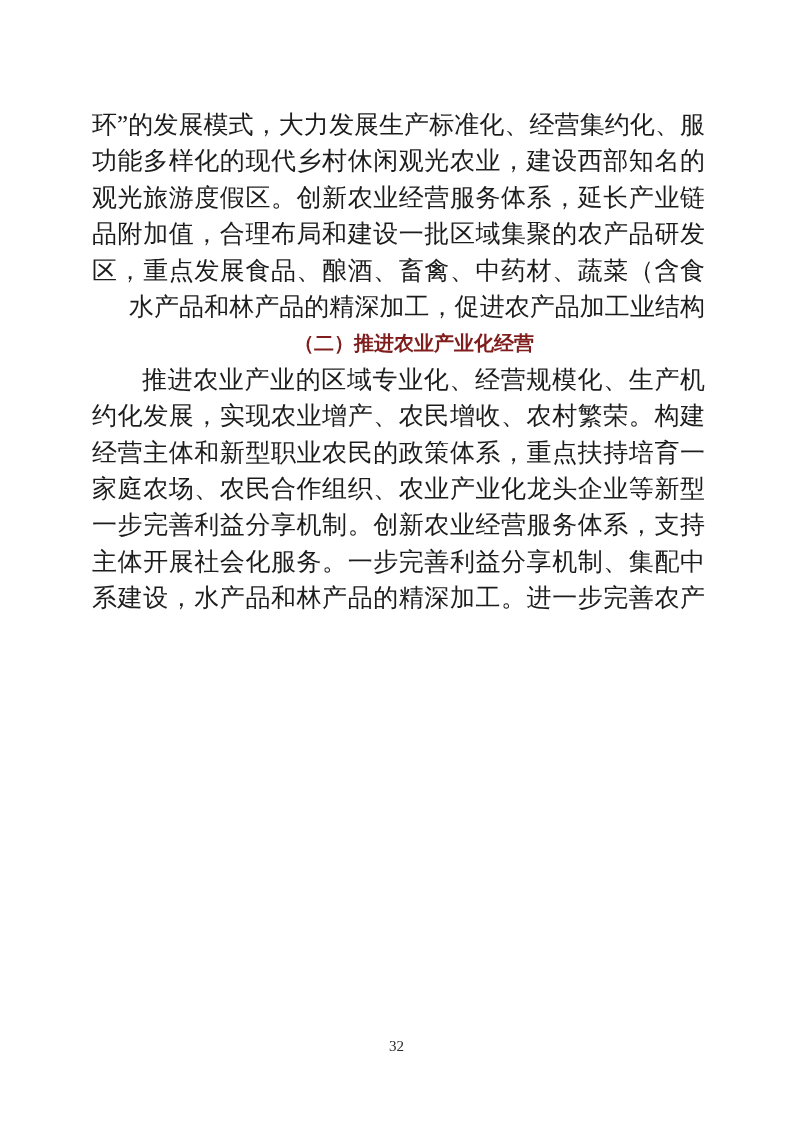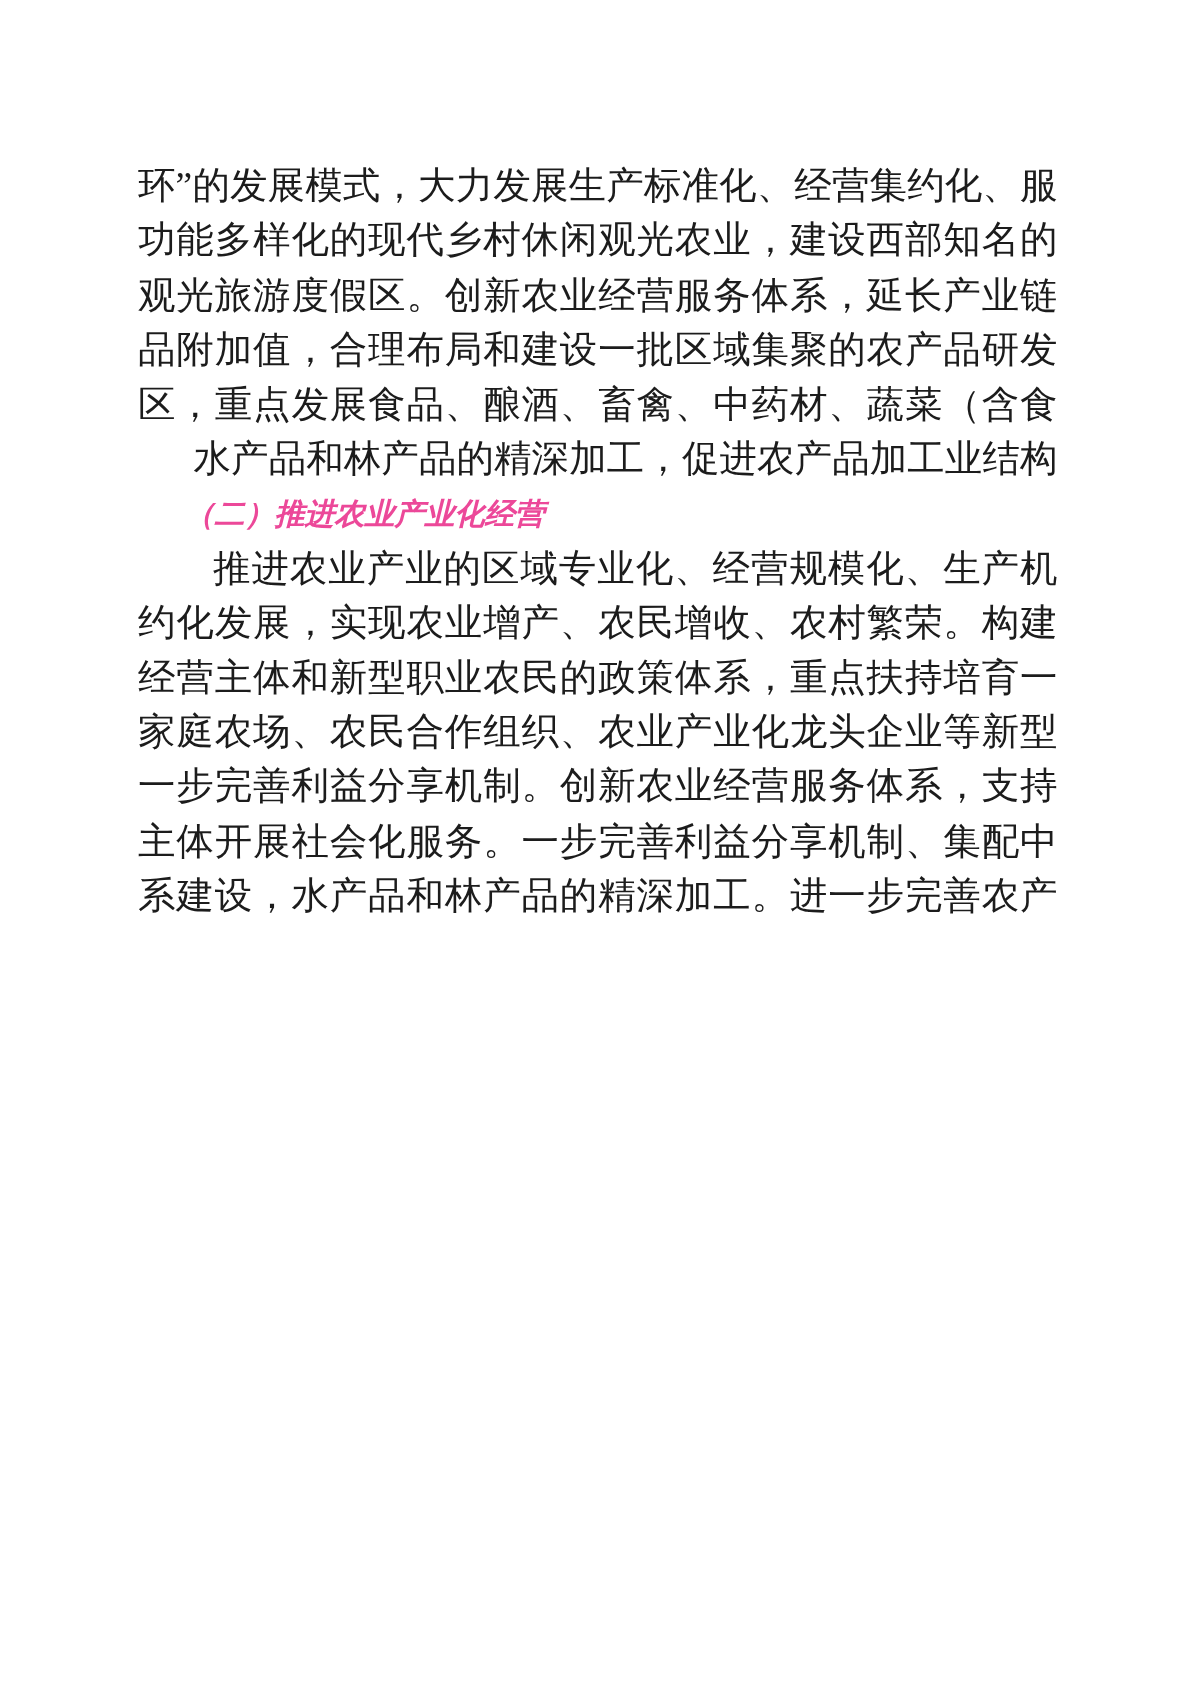--- a/index.html
+++ b/index.html
@@ -37,23 +37,22 @@
   }
   .line.indent {
     text-indent: 2em;
   }
   .heading {
     font-size: 20px;
     line-height: 36.4px;
     height: 36.4px;
     font-weight: bold;
     text-indent: 1.55em;
-    text-align: left;
-    color: #ec4899;
-    font-style: italic;
+    text-align: center;
+    color: #7f1d1d;
   }
   .page-number {
     position: absolute;
     left: 0;
     top: 1036px;
     width: 793px;
     text-align: center;
     font-size: 15px;
     line-height: 20px;
     color: #2a2a2a;
@@ -83,14 +82,15 @@
       <div class="line">约化发展，实现农业增产、农民增收、农村繁荣。构建培育新型农业</div>
       <div class="line">经营主体和新型职业农民的政策体系，重点扶持培育一批专业大户、</div>
       <div class="line">家庭农场、农民合作组织、农业产业化龙头企业等新型经营主体，进</div>
       <div class="line">一步完善利益分享机制。创新农业经营服务体系，支持新型农业经营</div>
       <div class="line">主体开展社会化服务。一步完善利益分享机制、集配中心、冷链物流体</div>
       <div class="line">系建设，水产品和林产品的精深加工。进一步完善农产品质量安全标准</div>
     </div>
 
   </div>
 
+  <div class="page-number">32</div>
 
 </div>
 
 </body></html>

